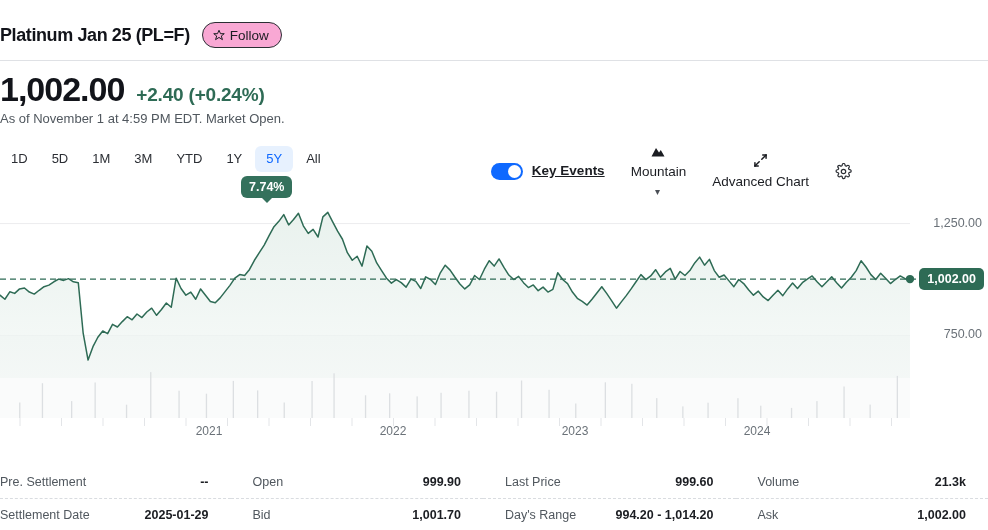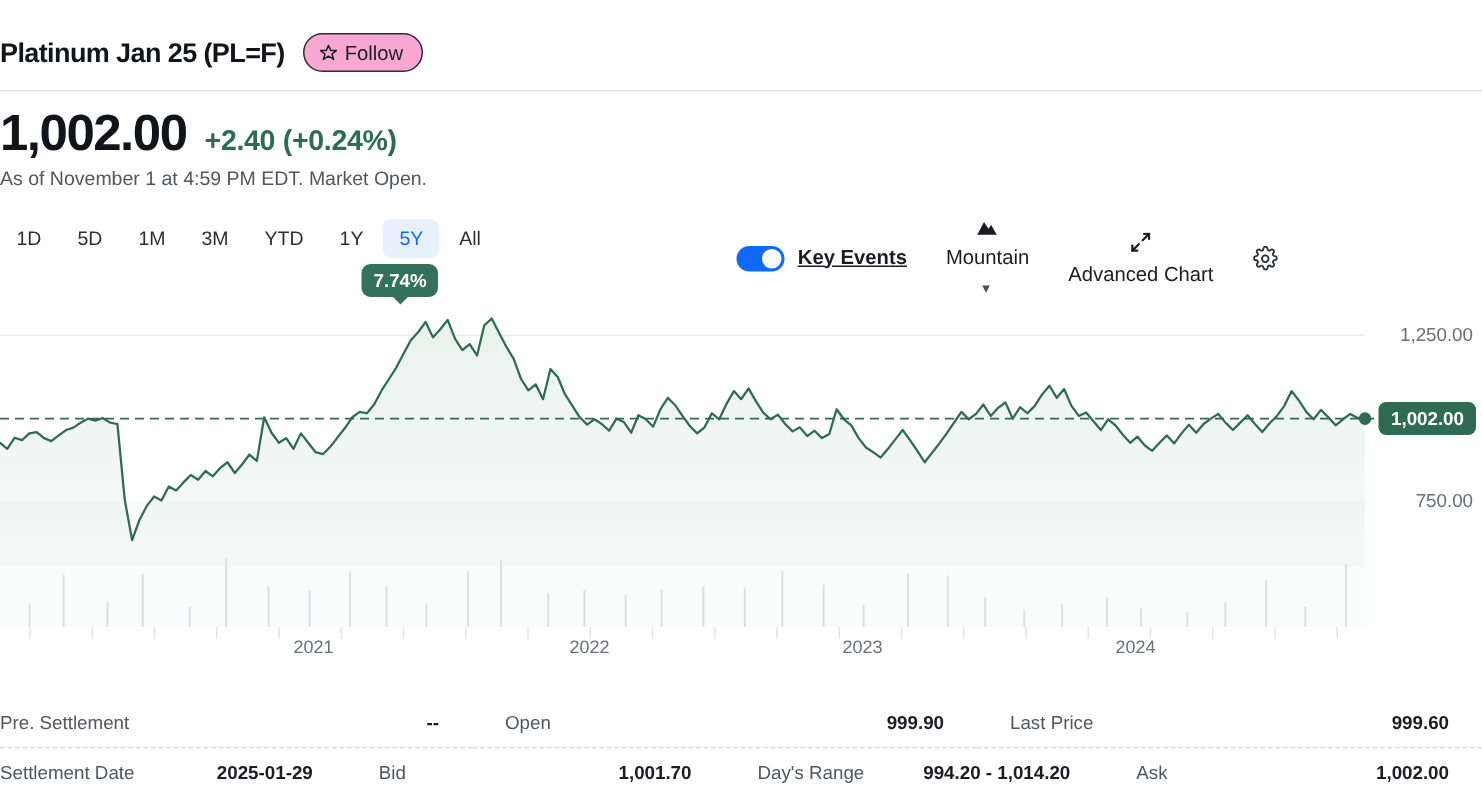--- a/index.html
+++ b/index.html
@@ -288,20 +288,24 @@
           <span class="v">--</span>
         </div>
         <div class="cell">
           <span class="k">Open</span>
           <span class="v">999.90</span>
         </div>
         <div class="cell">
           <span class="k">Last Price</span>
           <span class="v">999.60</span>
         </div>
+        <div class="cell">
+          <span class="k">Volume</span>
+          <span class="v">21.3k</span>
+        </div>
       </div>
       <div class="stats-row">
         <div class="cell">
           <span class="k">Settlement Date</span>
           <span class="v">2025-01-29</span>
         </div>
         <div class="cell">
           <span class="k">Bid</span>
           <span class="v">1,001.70</span>
         </div>

